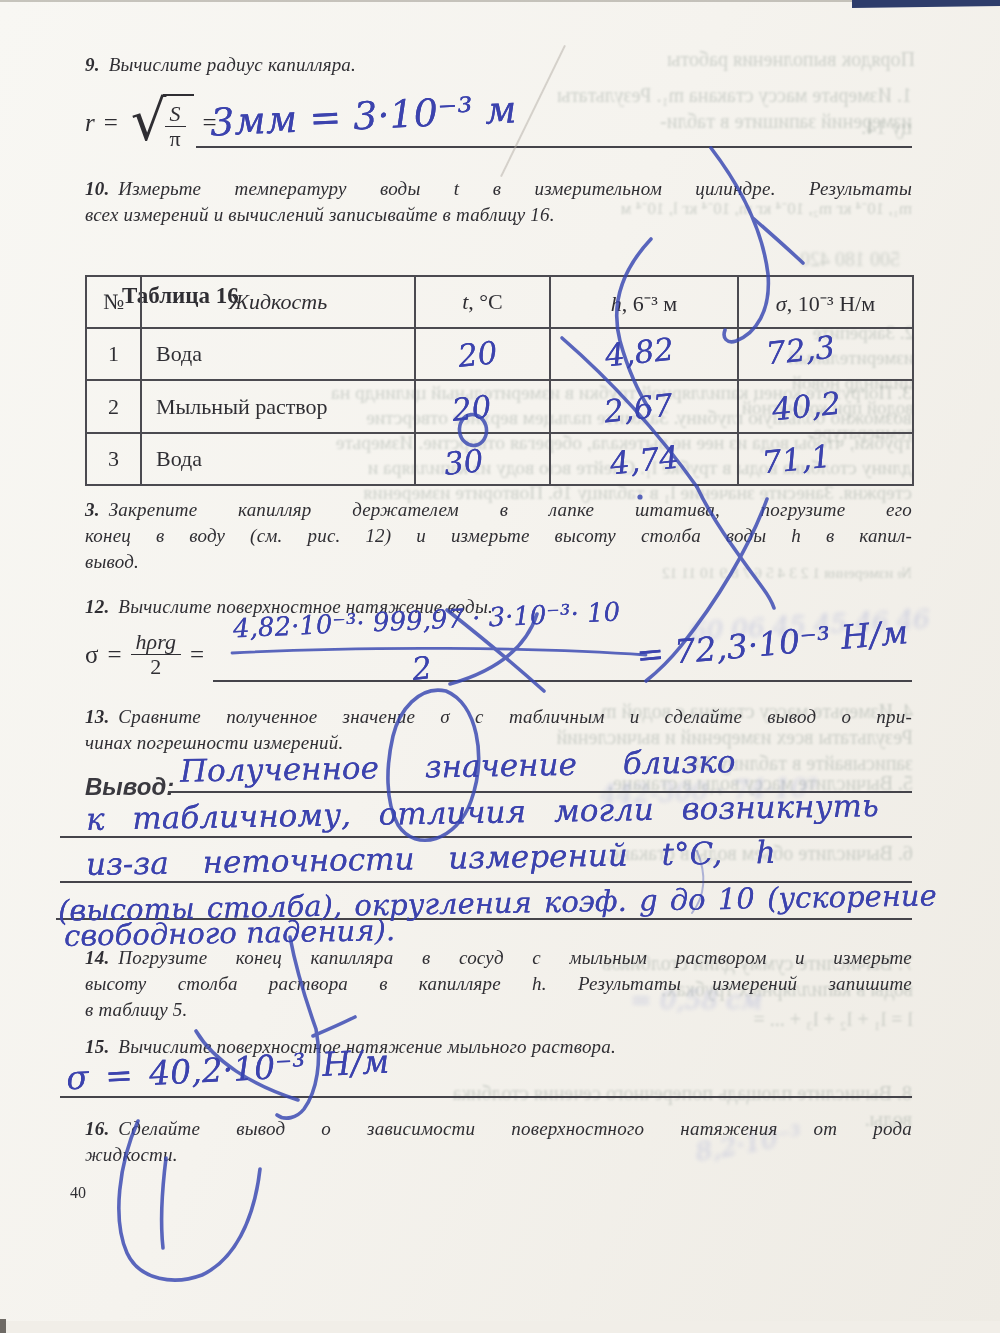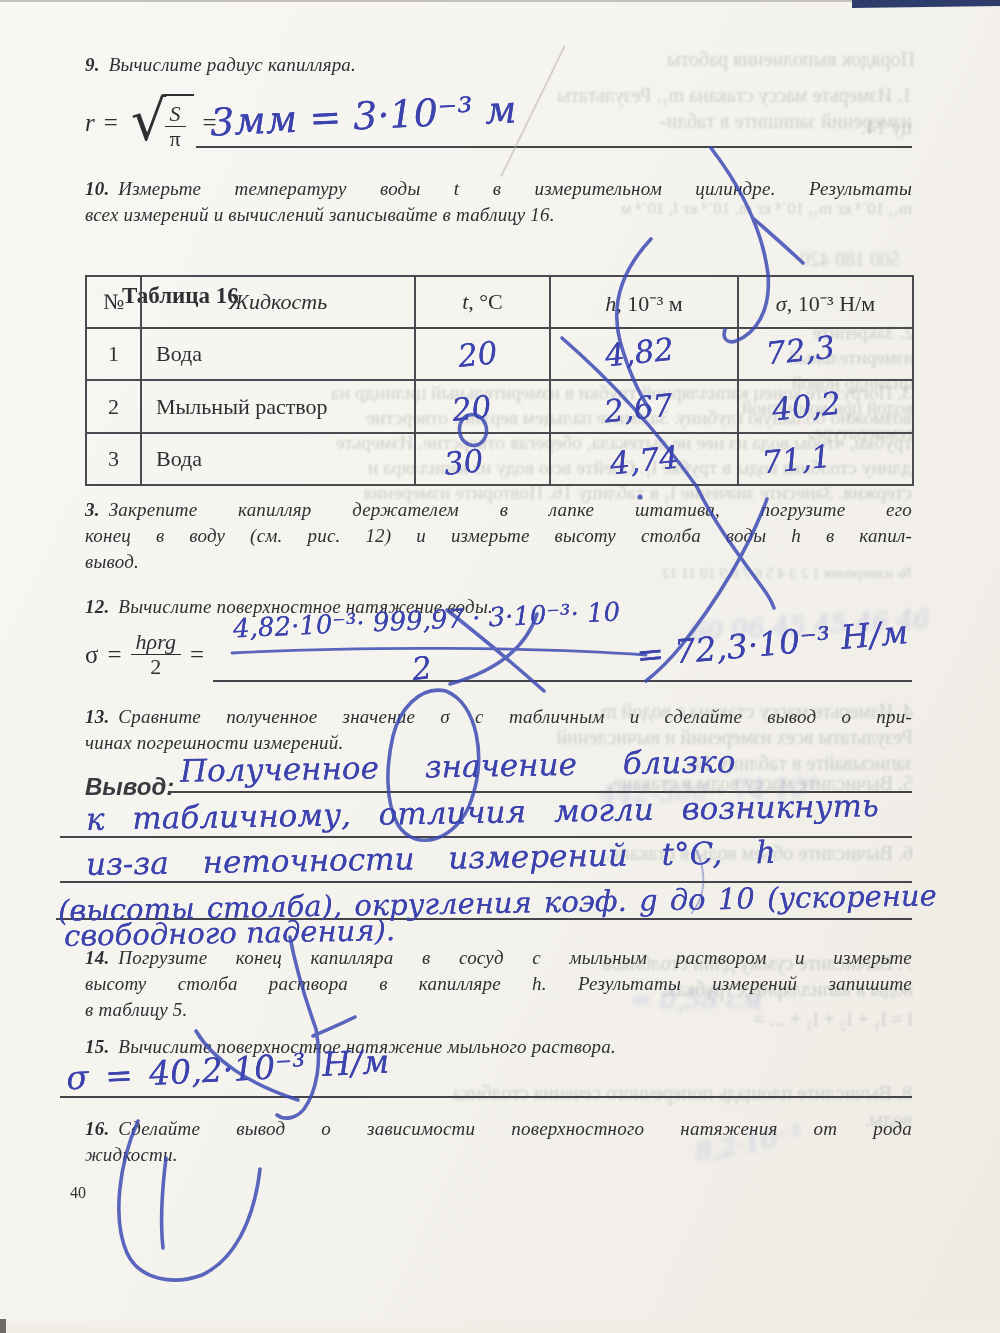--- a/index.html
+++ b/index.html
@@ -108,21 +108,21 @@
         <col style="width:274px">
         <col style="width:135px">
         <col style="width:188px">
         <col style="width:175px">
       </colgroup>
     <tbody>
         <tr>
       <td class="th"><i></i><span>№</span></td>
       <td class="th"><i>Жидкость</i><span></span></td>
       <td class="th"><i>t</i><span>, °C</span></td>
-      <td class="th"><i>h</i><span>, 10⁻³ м</span></td>
+      <td class="th"><i>h</i><span>, 6⁻³ м</span></td>
       <td class="th"><i>σ</i><span>, 10⁻³ Н/м</span></td>
     </tr>
     <tr style="height:52px;">
       <td class="cn">1</td>
       <td class="cl">Вода</td>
       <td></td>
           <td></td>
           <td></td>
     </tr>
     <tr style="height:53px;">

